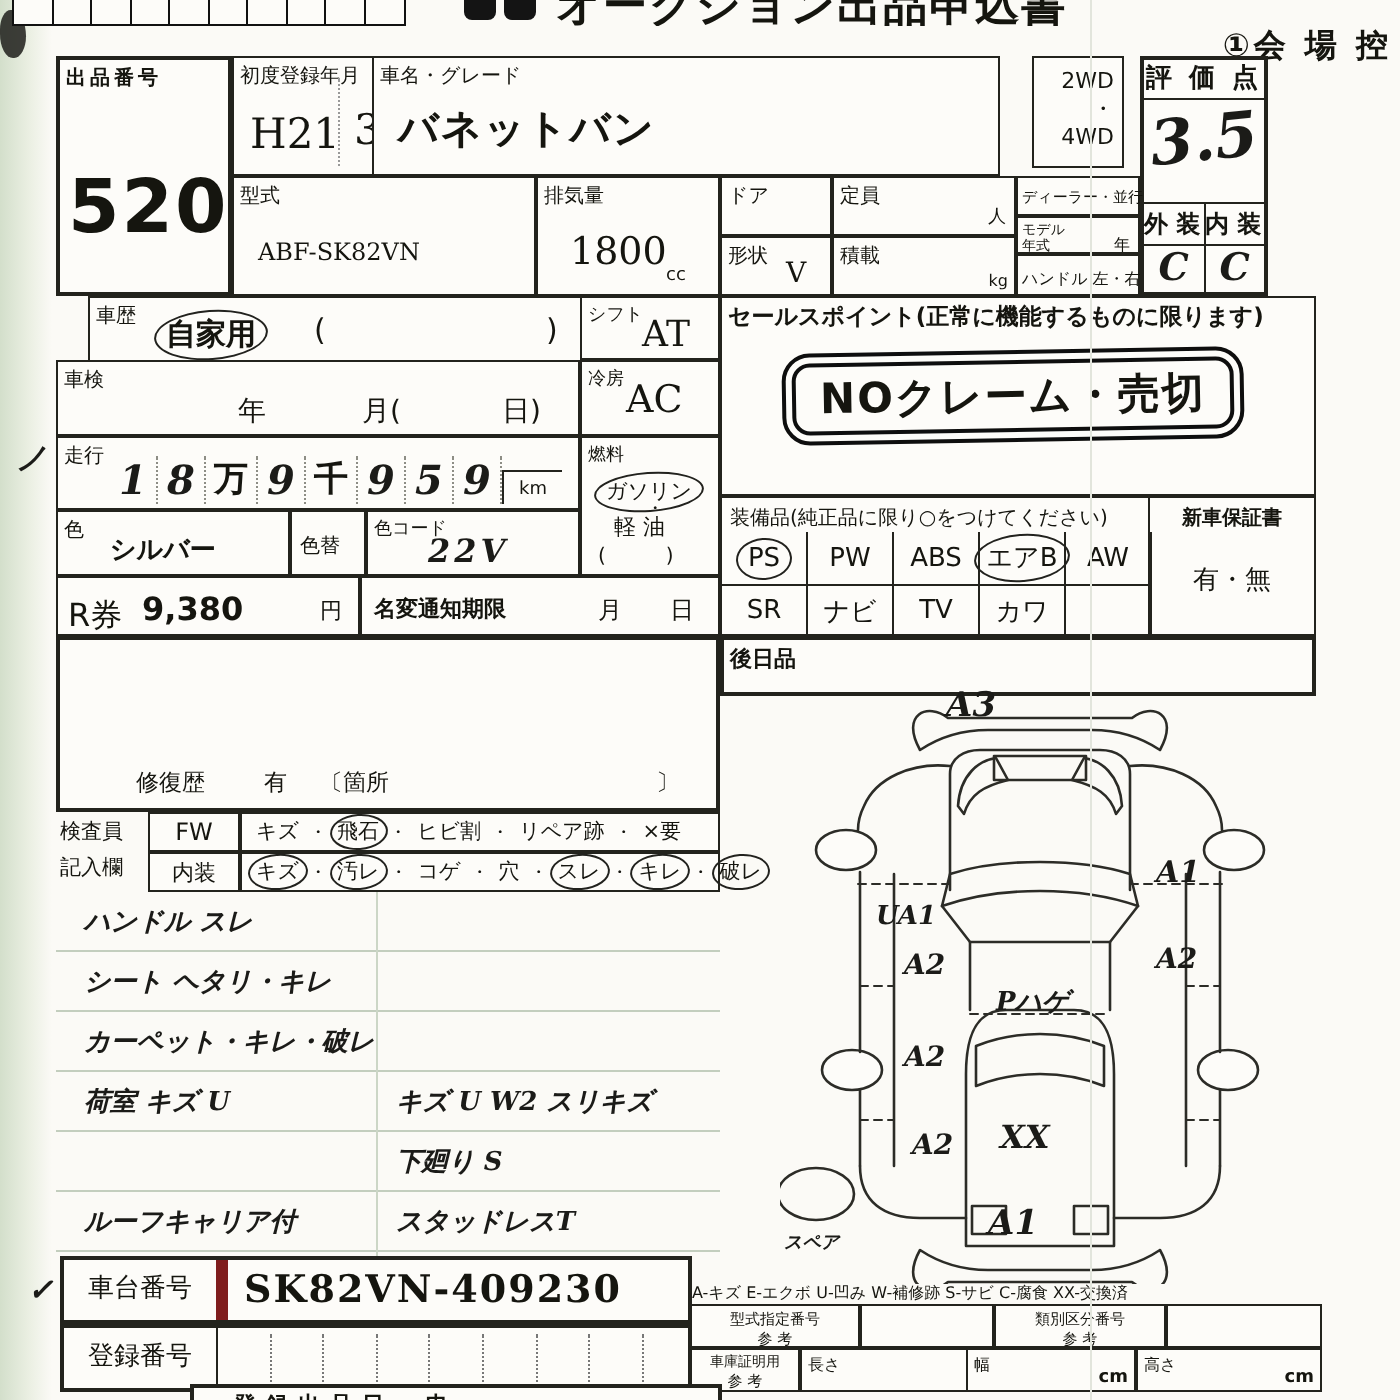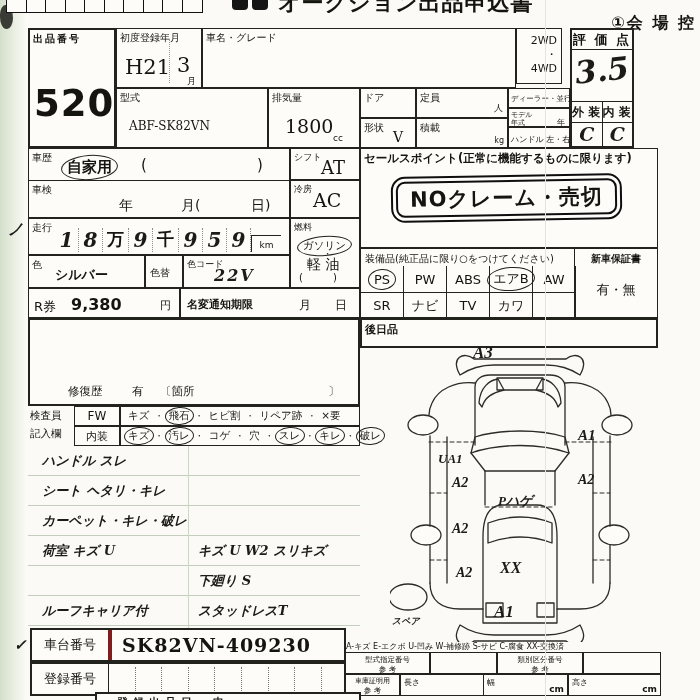--- a/index.html
+++ b/index.html
@@ -71,21 +71,21 @@
   
   .notesarea{position:absolute;left:28px;top:446px;width:332px;height:183px;
       background:repeating-linear-gradient(to bottom, rgba(0,0,0,0) 0 29px, #c3cebe 29px 30px);}
   .notesarea::after{content:"";position:absolute;left:160px;top:0;bottom:0;border-left:1px solid #ccd6c6;}
   .nrow{display:flex;height:30px;align-items:center;justify-content:flex-end;}
   .nleft{width:160px;padding-left:14px;box-sizing:border-box;font-size:13px;white-space:nowrap;}
   .nright{flex:1;padding-left:10px;font-size:13px;white-space:nowrap;}
 
   
   .diagram{position:absolute;left:390px;top:345px;width:310px;height:297px;}
-  .dlabel{position:absolute;white-space:nowrap;font-family:Liberation Serif, serif;}
+  .dlabel{position:absolute;white-space:nowrap;}
   .mark{position:absolute;font-size:15px;z-index:8;}
 
   
   .dotcol{position:absolute;top:3px;bottom:3px;border-left:1px dotted #777;}
 
   
   .bt{font-size:7.5px;text-align:center;line-height:1.35;padding-top:2px;}
   .cmcell .cl{position:absolute;left:3px;top:2px;font-size:8px;}
   .cmcell .cm{position:absolute;right:3px;bottom:1px;font-size:9px;font-weight:bold;}
 
@@ -121,22 +121,23 @@
     <span class="lb b" style="letter-spacing:2px">出品番号</span>
     <div class="abs b" style="left:4px;top:52px;font-size:37px;letter-spacing:1px">5208</div>
   </div>
   <div class="c" style="left:116px;top:28px;width:86px;height:60px">
     <span class="lb">初度登録年月</span>
     <span class="abs" style="left:52px;top:10px;bottom:4px;border-left:1px dotted #999"></span>
     <span class="abs srf" style="left:8px;top:26px;font-size:21px">H21</span>
     <span class="abs srf" style="left:60px;top:24px;font-size:21px">3</span>
     <span class="abs" style="left:70px;top:46px;font-size:9px">月</span>
   </div>
-  <div class="c" style="left:202px;top:28px;width:314px;height:60px">
+  <div class="c" style="left:186px;top:28px;width:314px;height:60px">
     <span class="lb">車名・グレード</span>
+    <span class="abs b" style="left:12px;top:22px;font-size:20px;letter-spacing:1px">バネットバン</span>
   </div>
   <div class="c" style="left:516px;top:28px;width:46px;height:56px">
     <div class="abs" style="left:0;right:4px;top:5px;text-align:right;font-size:11px;line-height:1.25">
       <div>2WD</div>
       <div>・</div>
       <div>4WD</div>
     </div>
   </div>
   <div class="c" style="left:570px;top:28px;width:64px;height:120px;border-width:2.5px">
     <div class="scorehead">評 価 点</div>
@@ -180,21 +181,21 @@
   </div>
   <div class="c" style="left:508px;top:108px;width:62px;height:19px">
     <span class="abs" style="left:2px;top:1px;font-size:7px">モデル</span>
     <span class="abs" style="left:2px;top:9px;font-size:7px">年式</span>
     <span class="abs" style="right:4px;top:8px;font-size:8px">年</span>
   </div>
   <div class="c" style="left:508px;top:127px;width:62px;height:21px">
     <span class="abs" style="left:2px;top:6px;font-size:8px">ハンドル 左・右</span>
   </div>
 
-  <div class="c" style="left:28px;top:148px;width:262px;height:48px">
+  <div class="c" style="left:44px;top:148px;width:262px;height:48px">
     <span class="lb">車歴</span>
     <span class="abs b circ" style="left:38px;top:8px;font-size:15px">自家用</span>
     <span class="abs" style="left:112px;top:7px;font-size:15px">(</span>
     <span class="abs" style="left:228px;top:7px;font-size:15px">)</span>
   </div>
   <div class="c" style="left:290px;top:148px;width:70px;height:32px">
     <span class="lb" style="font-size:9px">シフト</span>
     <span class="abs srf" style="left:30px;top:8px;font-size:18px">AT</span>
   </div>
 
@@ -228,38 +229,38 @@
       <span class="rd hw">5</span>
       <span class="rd hw">9</span>
       <span class="rkm">km</span>
     </div>
   </div>
 
   <div class="c" style="left:290px;top:218px;width:70px;height:70px">
     <span class="lb" style="font-size:9px">燃料</span>
     <span class="abs circ" style="left:12px;top:15px;font-size:10.5px">ガソリン</span>
     <span class="abs" style="left:32px;top:29px;font-size:9px">・</span>
-    <span class="abs" style="left:16px;top:37px;font-size:14px">軽 油</span>
+    <span class="abs" style="left:16px;top:37px;font-size:11px">軽 油</span>
     <span class="abs" style="left:8px;top:52px;font-size:10px">(　　　)</span>
   </div>
 
   <div class="c" style="left:28px;top:255px;width:117px;height:33px">
     <span class="lb">色</span>
     <span class="abs b" style="left:26px;top:10px;font-size:13px">シルバー</span>
   </div>
   <div class="c" style="left:145px;top:255px;width:38px;height:33px">
     <span class="abs" style="left:4px;top:10px;font-size:10px">色替</span>
   </div>
   <div class="c" style="left:183px;top:255px;width:107px;height:33px">
     <span class="lb" style="font-size:9px">色コード</span>
     <span class="abs hw" style="left:30px;top:10px;font-size:16px;letter-spacing:2px">22V</span>
   </div>
 
   <div class="c" style="left:28px;top:288px;width:152px;height:30px">
-    <span class="abs" style="left:5px;top:9px;font-size:13px">R券</span>
+    <span class="abs" style="left:5px;top:9px;font-size:16px">R券</span>
     <span class="abs b" style="left:42px;top:6px;font-size:16px">9,380</span>
     <span class="abs" style="right:8px;top:9px;font-size:11px">円</span>
   </div>
   <div class="c" style="left:180px;top:288px;width:180px;height:30px">
     <span class="abs b" style="left:6px;top:8px;font-size:11px">名変通知期限</span>
     <span class="abs" style="left:118px;top:8px;font-size:12px">月</span>
     <span class="abs" style="right:12px;top:8px;font-size:12px">日</span>
   </div>
 
   <div class="c" style="left:360px;top:248px;width:298px;height:70px">
@@ -412,21 +413,21 @@
           <path d="M95,162 L165,162"></path>
           <path d="M40,148 L57,148 M203,148 L220,148"></path>
           <path d="M40,215 L57,215 M203,215 L220,215"></path>
         </g>
       </g>
     </svg>
   <span class="dlabel hw" style="left: 83px; top: -2px; font-size: 17px;">A3</span><span class="dlabel hw" style="left: 188px; top: 82px; font-size: 15px;">A1</span><span class="dlabel hw" style="left: 48px; top: 106px; font-size: 13px;">UA1</span><span class="dlabel hw" style="left: 62px; top: 130px; font-size: 14px;">A2</span><span class="dlabel hw" style="left: 188px; top: 127px; font-size: 14px;">A2</span><span class="dlabel hw" style="left: 108px; top: 147px; font-size: 13px;">Pハゲ</span><span class="dlabel hw" style="left: 62px; top: 176px; font-size: 14px;">A2</span><span class="dlabel hw" style="left: 66px; top: 220px; font-size: 14px;">A2</span><span class="dlabel hw" style="left: 110px; top: 214px; font-size: 16px;">XX</span><span class="dlabel hw" style="left: 104px; top: 257px; font-size: 17px;">A1</span><span class="dlabel hw" style="left: 2px; top: 270px; font-size: 9px;">スペア</span></div>
   <div class="abs" style="left:346px;top:641px;font-size:8px;white-space:nowrap">A-キズ  E-エクボ  U-凹み  W-補修跡  S-サビ  C-腐食  XX-交換済</div>
 
   <div class="c thick" style="left:30px;top:628px;width:316px;height:34px">
-    <div class="abs" style="left:0;top:0;width:76px;height:100%;border-right:4px solid #7f1d1d;font-size:13px;text-align:center;line-height:30px">車台番号</div>
+    <div class="abs" style="left:0;top:0;width:76px;height:100%;border-right:6px solid #7f1d1d;font-size:13px;text-align:center;line-height:30px">車台番号</div>
     <span class="abs srf b" style="left:90px;top:4px;font-size:19px;letter-spacing:1px">SK82VN-409230</span>
   </div>
   <div class="c thick" style="left:30px;top:662px;width:316px;height:34px">
     <div class="abs" style="left:0;top:0;width:76px;height:100%;border-right:1px solid #23231d;font-size:13px;text-align:center;line-height:30px">登録番号</div>
     <div class="abs" style="left:76px;top:0;right:0;bottom:0">
         <div class="dotcol" style="left: 26.6px;"></div>
         <div class="dotcol" style="left: 53.2px;"></div>
         <div class="dotcol" style="left: 79.8px;"></div>
         <div class="dotcol" style="left: 106.4px;"></div>
         <div class="dotcol" style="left: 133px;"></div>

